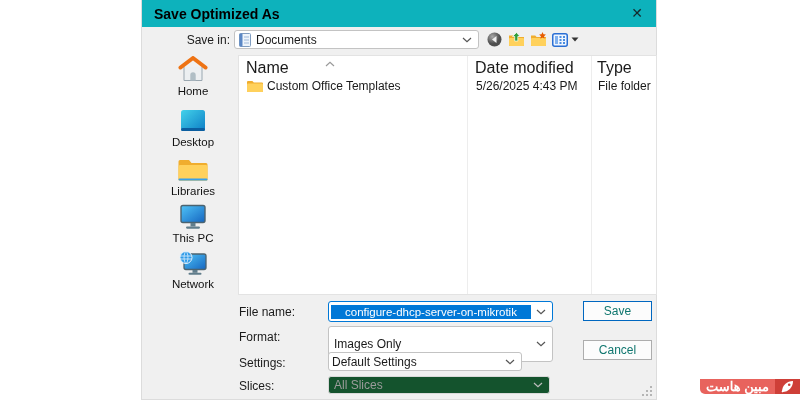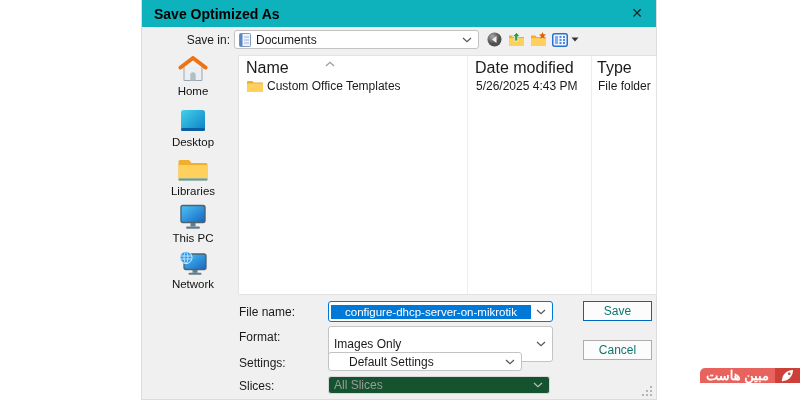--- a/index.html
+++ b/index.html
@@ -50,37 +50,37 @@
   .file-row{position:absolute;left:1px;right:1px;top:21px;height:18px;display:flex;align-items:center;}
   .cell-name{position:absolute;left:27px;} .cell-icon{position:absolute;left:7px;top:3px;}
   .cell-date{position:absolute;left:236px;} .cell-type{position:absolute;left:358px;}
 
   
   .form-label{position:absolute;left:97px;}
   .fn-combo{left:186px;top:301px;width:225px;height:21px;border:1.6px solid var(--selection);
             border-radius:3px;padding-left:2px;}
   .fn-sel{background:var(--selection);color:#fff;font-size:11.5px;padding:1px 14px;white-space:nowrap;}
   .fmt-combo{left:186px;top:326px;width:225px;height:36px;padding-left:5px;}
-  .set-combo{left:186px;top:352px;width:194px;height:19px;padding-left:20px;}
+  .set-combo{left:186px;top:352px;width:194px;height:19px;padding-left:3px;}
   .sli-combo{left:186px;top:376px;width:222px;height:18px;padding-left:5px;
              background:#14532d;border-color:#d9d9d9;color:#9b9b9b;}
   .btn{position:absolute;left:441px;width:69px;height:20px;background:#fcfcfc;border-radius:0;
        font-size:12px;display:flex;align-items:center;justify-content:center;color:#0f766e;}
   .btn-save{top:301px;border:1.6px solid var(--accent);}
   .btn-cancel{top:340px;border:1px solid #adadad;}
 
   
   .grip{position:absolute;right:4px;bottom:3px;width:10px;height:10px;}
   .grip i{position:absolute;width:2px;height:2px;background:#b5b5b5;}
   .g1{right:0;bottom:0;} .g2{right:4px;bottom:0;} .g3{right:8px;bottom:0;}
   .g4{right:0;bottom:4px;} .g5{right:4px;bottom:4px;} .g6{right:0;bottom:8px;}
 
   
   .watermark{position:absolute;right:0;top:368px;height:26px;width:100px;display:flex;
-             align-items:flex-start;border-radius:5px 0 0 5px;overflow:hidden;direction:rtl;}
+             align-items:flex-end;border-radius:5px 0 0 5px;overflow:hidden;direction:rtl;}
   .wm-icon{width:25px;background:var(--watermark-icon-bg);display:flex;align-items:center;
            justify-content:center;flex:0 0 25px;}
   .wm-text{flex:1;background:var(--watermark-bg);color:#fff;font-weight:700;font-size:13px;
            display:flex;align-items:center;justify-content:center;letter-spacing:.5px;}
 </style>
 </head>
 <body>
 
 <div class="canvas">
   <div class="dialog">

